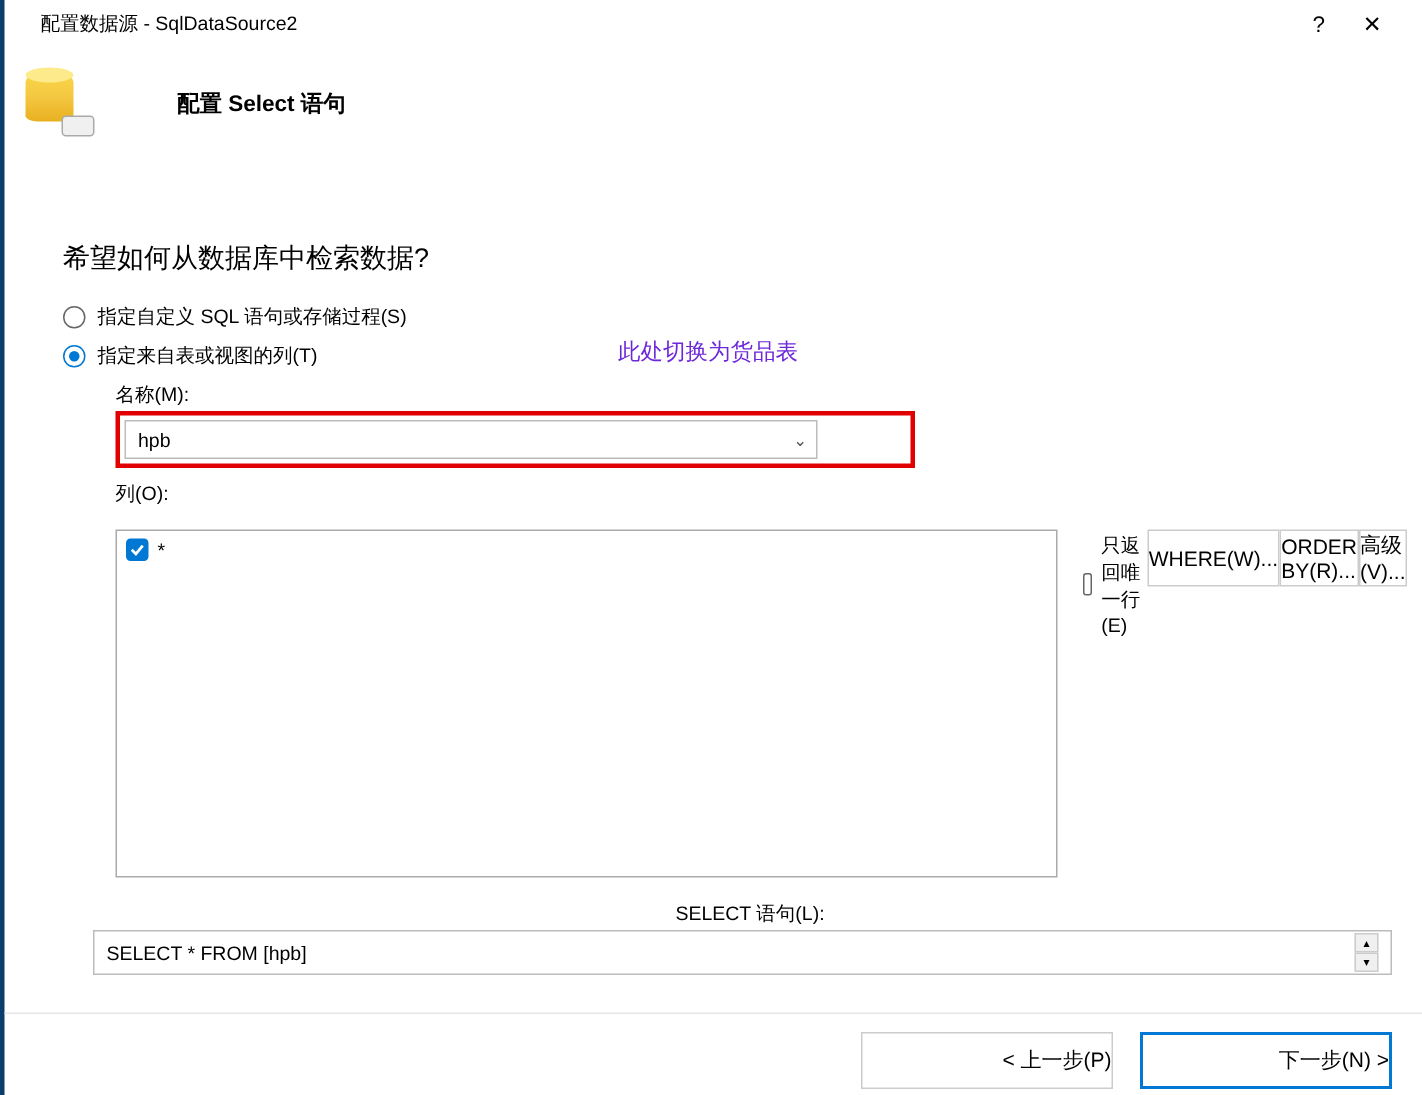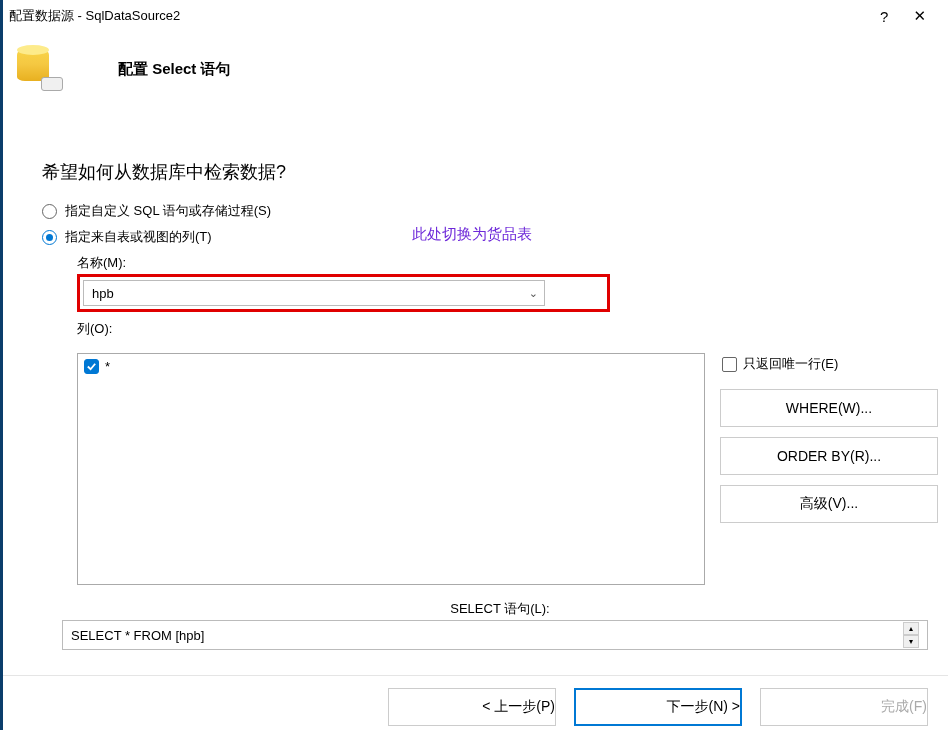--- a/index.html
+++ b/index.html
@@ -1,20 +1,20 @@
 <!DOCTYPE html>
 <html><head>
   <meta charset="utf-8">
   <style>
     * { margin: 0; padding: 0; box-sizing: border-box; font-family: "Microsoft YaHei", "Segoe UI", Arial, sans-serif; }
     body { background: #fff; font-size: 13px; color: #000; position: relative; width: 948px; height: 730px; overflow: hidden; }
     
     .left-edge { position: absolute; left: 0; top: 0; width: 3px; height: 730px; background: #0a3d6b; }
     
-    .titlebar { position: absolute; left: 3px; top: 0; right: 16px; height: 32px; display: flex; align-items: center; padding: 0 6px; justify-content: center; }
+    .titlebar { position: absolute; left: 3px; top: 0; right: 3px; height: 32px; display: flex; align-items: center; padding: 0 24px; justify-content: center; }
     .titlebar-title { font-size: 13px; color: #000; flex: 1; }
     .titlebar-icons { display: flex; gap: 25px; align-items: center; }
     .titlebar-icon { font-size: 15px; color: #000; cursor: pointer; }
     
     .header { position: absolute; left: 15px; top: 45px; display: flex; align-items: center; gap: 55px; }
     .db-icon { width: 48px; height: 48px; position: relative; }
     .db-cyl { width: 32px; height: 34px; background: linear-gradient(to bottom, #f9d648 0%, #f5c842 50%, #e8b020 100%); border-radius: 16px 16px 8px 8px / 8px 8px 4px 4px; position: absolute; top: 2px; left: 2px; }
     .db-cyl::before { content: ''; position: absolute; top: -2px; left: 0; width: 32px; height: 10px; background: #fdeb8b; border-radius: 50%; }
     .db-plug { position: absolute; bottom: 2px; right: 0px; width: 22px; height: 14px; background: #f0f0f0; border: 1px solid #aaa; border-radius: 3px; }
     .header-title { font-size: 15px; font-weight: bold; }
@@ -40,21 +40,21 @@
     
     .columns-area { margin-left: 35px; margin-top: 8px; }
     .col-label { font-size: 13px; margin-bottom: 15px; }
     
     .main-row { display: flex; gap: 15px; align-items: flex-start; }
     .listbox { border: 1px solid #aaa; width: 628px; height: 232px; background: #fff; padding: 4px; }
     .list-item { display: flex; align-items: center; gap: 6px; padding: 1px 2px; }
     .chk { width: 15px; height: 15px; border: 1px solid #0078d4; background: #0078d4; border-radius: 3px; display: flex; align-items: center; justify-content: center; }
     .chk svg { width: 11px; height: 11px; }
     
-    .right-panel { flex: 1; display: flex; flex-direction: column; gap: 10px; }
+    .right-panel { flex: 1; display: flex; flex-direction: row; }
     .only-row { display: flex; align-items: center; gap: 6px; padding: 2px 0 6px 2px; }
     .chk-empty { width: 15px; height: 15px; border: 1px solid #666; border-radius: 2px; background: #fff; }
     .side-btn { border: 1px solid #ccc; background: #fff; height: 38px; display: flex; align-items: center; justify-content: center; font-size: 14px; cursor: pointer; }
     
     .select-section { margin-left: 20px; margin-top: 15px; text-align: center; }
     .select-label { font-size: 13px; margin-bottom: 2px; }
     .select-box { border: 1px solid #bbb; background: #fff; height: 30px; padding: 5px 8px; display: flex; align-items: center; justify-content: space-between; width: 866px; }
     .scroll-btns { display: flex; flex-direction: column; gap: 0; }
     .scroll-btn { width: 16px; height: 13px; background: #f0f0f0; border: 1px solid #ccc; font-size: 8px; display: flex; align-items: center; justify-content: center; }
     
@@ -155,16 +155,13 @@
   </div>
 </div>
 
 <div class="footer">
   <div class="ft-btn">
       <span>&lt; 上一步(P)</span>
     </div>
   <div class="ft-btn primary">
       <span>下一步(N) &gt;</span>
     </div>
-  <div class="ft-btn disabled">
-      <span>完成(F)</span>
-    </div>
 </div>
 
 </body></html>

